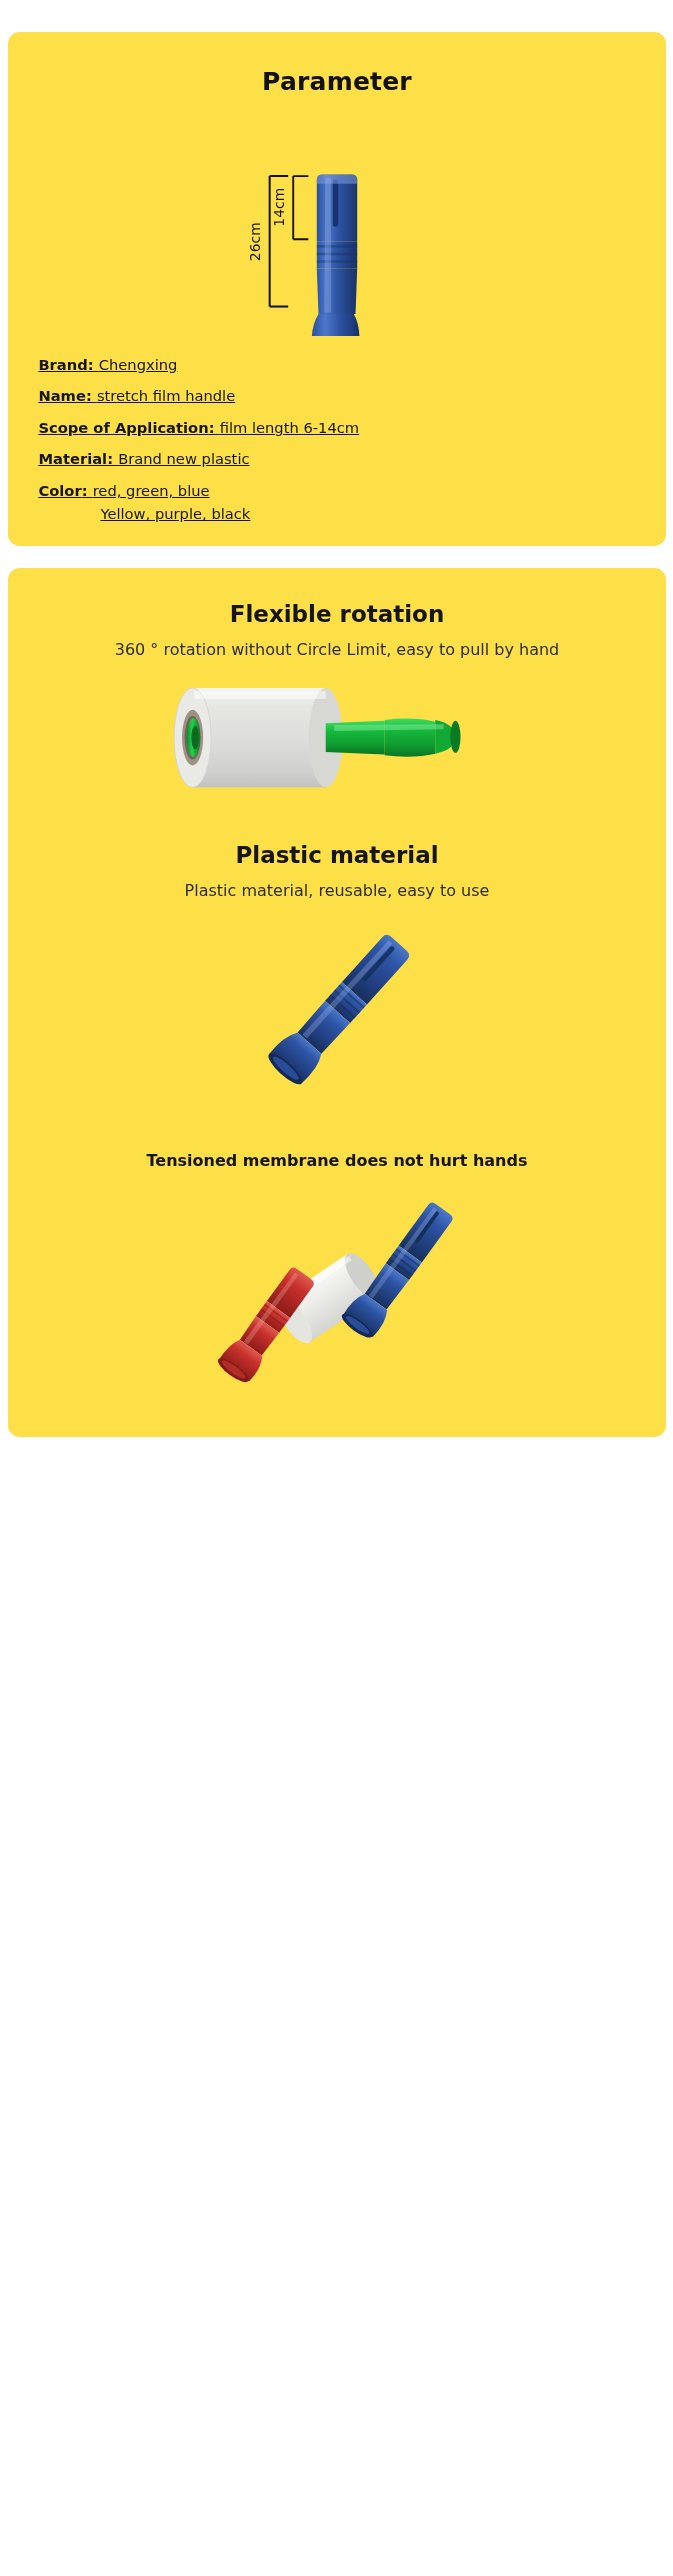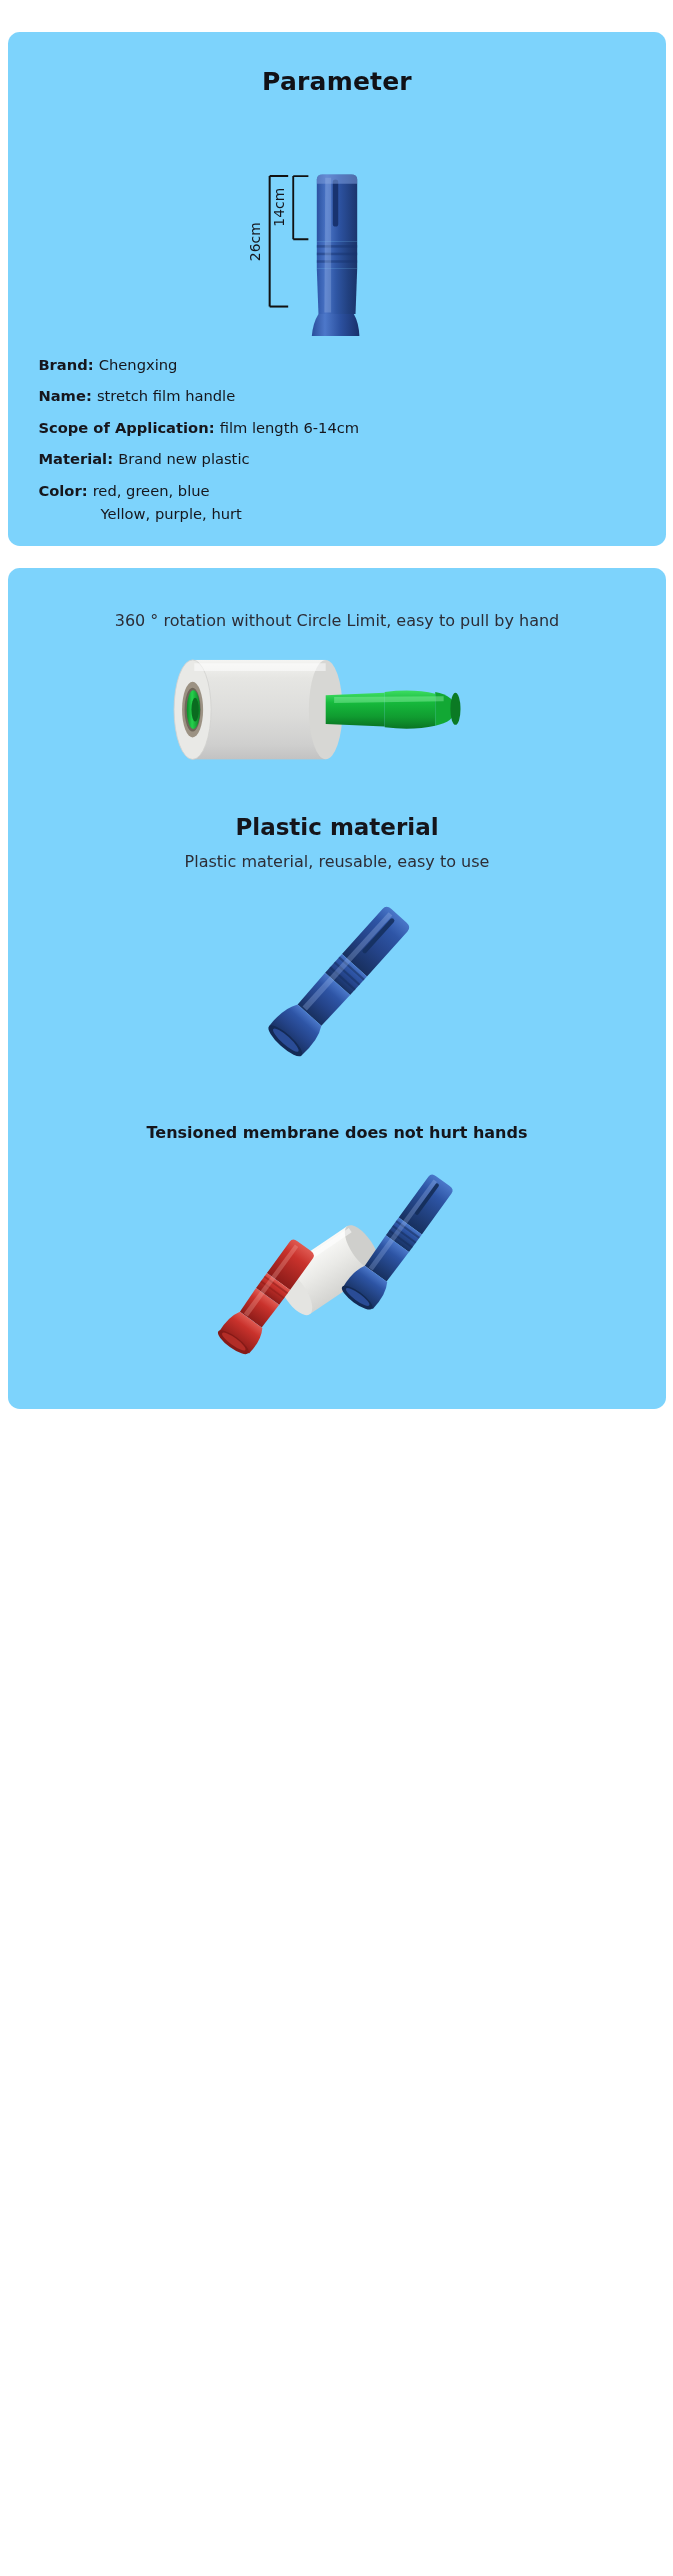--- a/index.html
+++ b/index.html
@@ -5,21 +5,21 @@
   html,body{margin:0;padding:0;}
   body{
     width:674px;
     background:#ffffff;
     font-family:"DejaVu Sans", sans-serif;
     -webkit-font-smoothing:antialiased;
   }
   .page{width:674px;position:relative;background:#ffffff;}
 
   .card{
-    background:#7dd3fc;
+    background:#fde047;
     border-radius:11.8px;
     margin:0 8.4px;
     position:relative;
     overflow:hidden;
   }
   .card-1{margin-top:32px;padding-bottom:22px;}
   .gap{height:22px;background:#ffffff;}
   .card-2{margin-top:0;padding-bottom:34px;}
 
   
@@ -66,20 +66,21 @@
     padding:18.5px 0 0 0;
     margin:0 0 0 0;
     list-style:none;
   }
   .spec-row{
     font-size:14.7px;
     line-height:1.35;
     color:#16161c;
     padding:0 0 11.8px 30px;
     white-space:nowrap;
+    text-decoration:underline;
   }
   .spec-row:last-child{padding-bottom:0;}
   .spec-key{font-weight:bold;}
   .spec-val{font-weight:normal;}
   .spec-cont{
     display:block;
     padding-left:62px;
     padding-top:3.4px;
     white-space:nowrap;
   }
@@ -177,30 +178,31 @@
         <span class="spec-key">Name</span><span class="spec-key">: </span><span class="spec-val">stretch film handle</span>
       </li>
       <li class="spec-row">
         <span class="spec-key">Scope of Application</span><span class="spec-key">: </span><span class="spec-val">film length 6-14cm</span>
       </li>
       <li class="spec-row">
         <span class="spec-key">Material</span><span class="spec-key">: </span><span class="spec-val">Brand new plastic</span>
       </li>
       <li class="spec-row">
         <span class="spec-key">Color</span><span class="spec-key">: </span><span class="spec-val">red, green, blue</span>
-        <span class="spec-cont">Yellow, purple, hurt</span>
+        <span class="spec-cont">Yellow, purple, black</span>
       </li>
     </ul>
   </section>
 
   <div class="gap"></div>
 
   <section class="card card-2">
 
     <div class="feature f1">
+      <h2 class="sec-title">Flexible rotation</h2>
       <p class="sec-sub">360 ° rotation without Circle Limit, easy to pull by hand</p>
       <div class="fig-wrap fig-roll">
         <svg class="fig" width="337" height="125" viewBox="0 0 400 148">
           <defs>
             <linearGradient id="rollBody" x1="0" y1="0" x2="0" y2="1">
               <stop offset="0%" stop-color="#f4f4f2"></stop>
               <stop offset="18%" stop-color="#e6e6e3"></stop>
               <stop offset="55%" stop-color="#dcdcda"></stop>
               <stop offset="85%" stop-color="#cfcfce"></stop>
               <stop offset="100%" stop-color="#c2c2c2"></stop>

